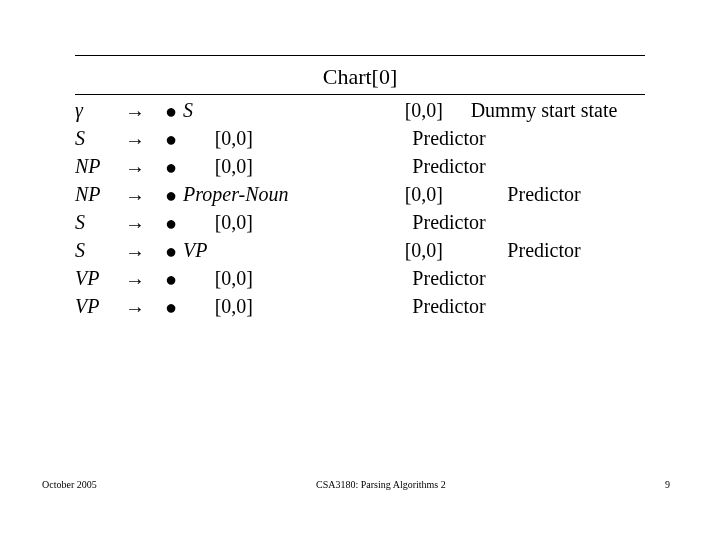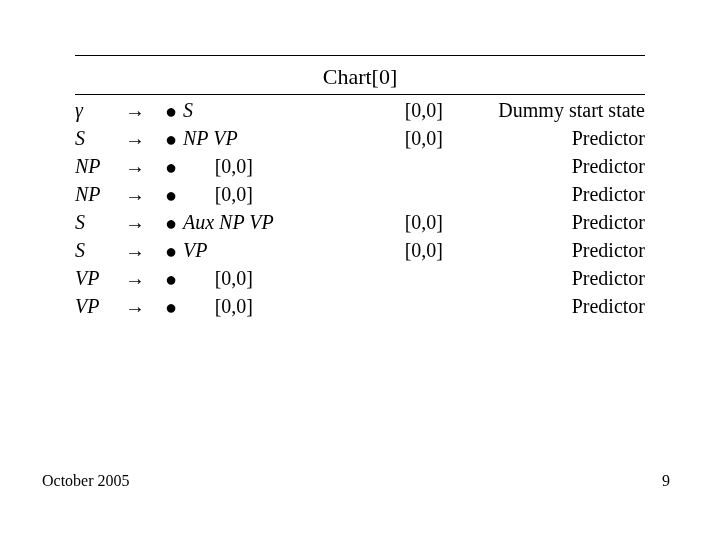--- a/index.html
+++ b/index.html
@@ -64,32 +64,32 @@
     .rhs {
       width: 190px;
       font-style: italic;
     }
     .span {
       width: 70px;
       text-align: right;
     }
     .action {
       flex: 1;
-      text-align: right;
+      text-align: center;
       font-style: normal;
     }
     .footer {
       position: absolute;
       bottom: 50px;
       left: 0;
       width: 720px;
       display: flex;
       justify-content: space-between;
       padding: 0 50px 0 42px;
-      font-size: 16px;
+      font-size: 10px;
       font-family: "Times New Roman", Times, serif;
     }
   </style>
 </head>
 <body>
 
 <div class="content">
   <div class="top-rule"></div>
   <div class="title">Chart[0]</div>
   <div class="under-rule"></div>
@@ -99,43 +99,42 @@
         <span class="arrow">→</span>
         <span class="dot">●</span>
         <span class="rhs">S</span>
         <span class="span">[0,0]</span>
         <span class="action">Dummy start state</span>
       </div>
       <div class="row">
         <span class="lhs">S</span>
         <span class="arrow">→</span>
         <span class="dot">●</span>
-        <span class="rhs">NP VP</span>
         <span class="span">[0,0]</span>
         <span class="action">Predictor</span>
       </div>
       <div class="row">
         <span class="lhs">NP</span>
         <span class="arrow">→</span>
         <span class="dot">●</span>
         <span class="span">[0,0]</span>
         <span class="action">Predictor</span>
       </div>
       <div class="row">
         <span class="lhs">NP</span>
         <span class="arrow">→</span>
         <span class="dot">●</span>
+        <span class="rhs">Proper-Noun</span>
         <span class="span">[0,0]</span>
         <span class="action">Predictor</span>
       </div>
       <div class="row">
         <span class="lhs">S</span>
         <span class="arrow">→</span>
         <span class="dot">●</span>
-        <span class="rhs">Aux NP VP</span>
         <span class="span">[0,0]</span>
         <span class="action">Predictor</span>
       </div>
       <div class="row">
         <span class="lhs">S</span>
         <span class="arrow">→</span>
         <span class="dot">●</span>
         <span class="rhs">VP</span>
         <span class="span">[0,0]</span>
         <span class="action">Predictor</span>
@@ -152,14 +151,15 @@
         <span class="arrow">→</span>
         <span class="dot">●</span>
         <span class="span">[0,0]</span>
         <span class="action">Predictor</span>
       </div>
     </div>
 </div>
 
 <div class="footer">
   <span>October 2005</span>
+  <span>CSA3180: Parsing Algorithms 2</span>
   <span>9</span>
 </div>
 
 </body></html>

